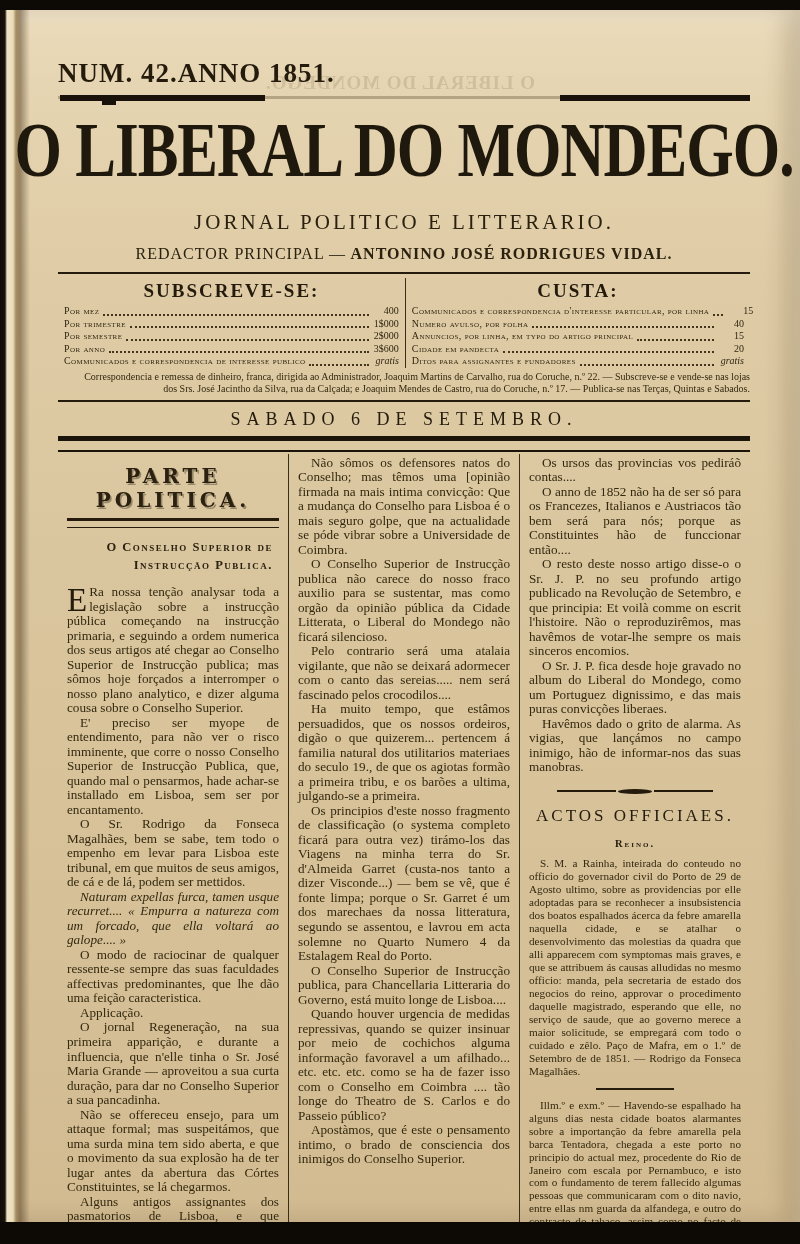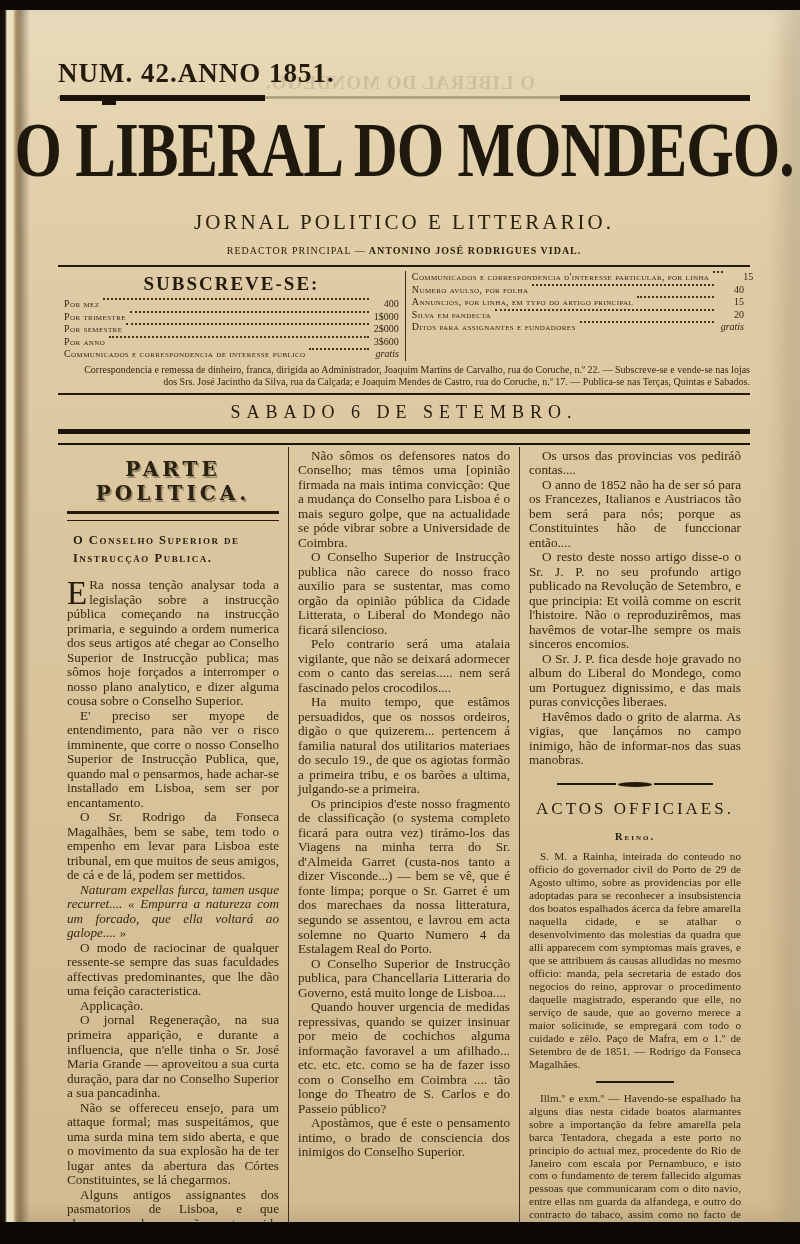--- a/index.html
+++ b/index.html
@@ -49,35 +49,35 @@
     display:flex;align-items:center;justify-content:center;
     font-weight:700;font-size:61px;letter-spacing:-1px;color:#1f180c;
     transform:scaleY(1.28);transform-origin:center 55%;
     white-space:nowrap;
   }
   .subtitle{
     margin-top:14px;text-align:center;
     font-size:21px;letter-spacing:3px;color:#2a210f;font-weight:400;
   }
   .editor-line{
-    margin-top:10px;text-align:center;font-size:10px;color:#2a210f;letter-spacing:.5px;
+    margin-top:10px;text-align:center;font-size:16px;color:#2a210f;letter-spacing:.5px;
   }
   .editor-line .lbl{font-variant:small-caps;letter-spacing:1px;}
   .editor-line .name{font-weight:700;letter-spacing:1px;}
 
   .rule-a{margin-top:9px;height:2px;background:#241b0d;}
 
   .subs{display:flex;margin-top:4px;}
   .subs-col{padding:0 6px;}
   .subs-col.left{width:52%;}
   .subs-col.right{width:48%;border-left:1.5px solid #3a2e18;}
   .subs-header{
     text-align:center;font-weight:700;font-size:19px;letter-spacing:2px;color:#241b0d;margin:2px 0 3px 0;
   }
-  .rate-row{display:flex;align-items:flex-start;font-size:10px;line-height:12.5px;color:#302611;}
+  .rate-row{display:flex;align-items:flex-end;font-size:10px;line-height:12.5px;color:#302611;}
   .rate-label{font-variant:small-caps;letter-spacing:.4px;white-space:nowrap;}
   .rate-dots{flex:1;border-bottom:2px dotted #42351c;margin:0 4px 2px 4px;min-width:10px;}
   .rate-value{white-space:nowrap;min-width:26px;text-align:right;}
   .rate-value.gratis{font-style:italic;}
   .subs-foot{
     margin-top:3px;font-size:10px;line-height:12.5px;text-align:right;color:#32280f;margin-left:17px;
   }
 
   .rule-b{margin-top:4px;height:2px;background:#241b0d;}
   .dateline{
@@ -90,21 +90,21 @@
   .col{flex:1;padding:2px 9px 0 9px;overflow:hidden;}
   .col + .col{border-left:1.5px solid #3a2e18;}
 
   .ornate-heading{
     text-align:center;font-family:"DejaVu Serif", serif;font-weight:700;
     font-size:20px;letter-spacing:4px;color:#2b2110;margin:8px 0 6px 0;
     text-shadow:1.6px 1.6px 0 rgba(43,33,16,.38);
   }
   .double-rule{height:6px;border-top:3px solid #241b0d;border-bottom:1px solid #241b0d;margin:2px 0 10px 0;}
   .article-title{
-    text-align:left;font-variant:small-caps;font-weight:700;
+    text-align:right;font-variant:small-caps;font-weight:700;
     font-size:12.5px;letter-spacing:1.5px;line-height:1.5;color:#2b2110;
     margin:6px 6px 10px 6px;
   }
   .body-p{
     margin:0;font-size:13.2px;line-height:1.1;text-align:justify;
     text-indent:13px;color:#33290f;
   }
   .body-p.noindent{text-indent:0;}
   .body-p.italic{font-style:italic;}
   .body-p.small{font-size:11.2px;line-height:1.16;text-indent:11px;}
@@ -184,38 +184,39 @@
             <span class="rate-value">3$600</span>
           </div>
           <div class="rate-row">
             <span class="rate-label">Communicados e correspondencia de interesse publico</span>
             <span class="rate-dots"></span>
             <span class="rate-value gratis">gratis</span>
           </div>
         </div>
     </div>
     <div class="subs-col right">
+      <div class="subs-header">CUSTA:</div>
       <div>
           <div class="rate-row">
             <span class="rate-label">Communicados e correspondencia d'interesse particular, por linha</span>
             <span class="rate-dots"></span>
             <span class="rate-value">15</span>
           </div>
           <div class="rate-row">
             <span class="rate-label">Numero avulso, por folha</span>
             <span class="rate-dots"></span>
             <span class="rate-value">40</span>
           </div>
           <div class="rate-row">
             <span class="rate-label">Annuncios, por linha, em typo do artigo principal</span>
             <span class="rate-dots"></span>
             <span class="rate-value">15</span>
           </div>
           <div class="rate-row">
-            <span class="rate-label">Silva em pandecta</span>
+            <span class="rate-label">Cidade em pandecta</span>
             <span class="rate-dots"></span>
             <span class="rate-value">20</span>
           </div>
           <div class="rate-row">
             <span class="rate-label">Ditos para assignantes e fundadores</span>
             <span class="rate-dots"></span>
             <span class="rate-value gratis">gratis</span>
           </div>
         </div>
     </div>

